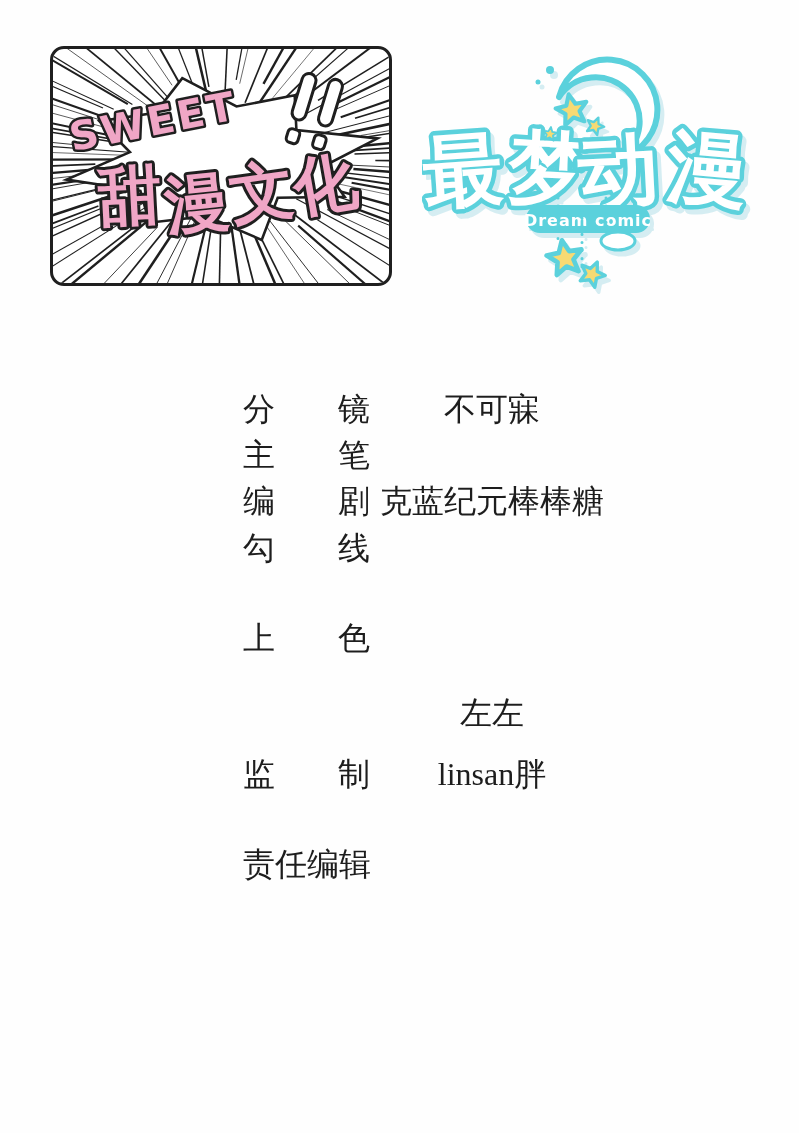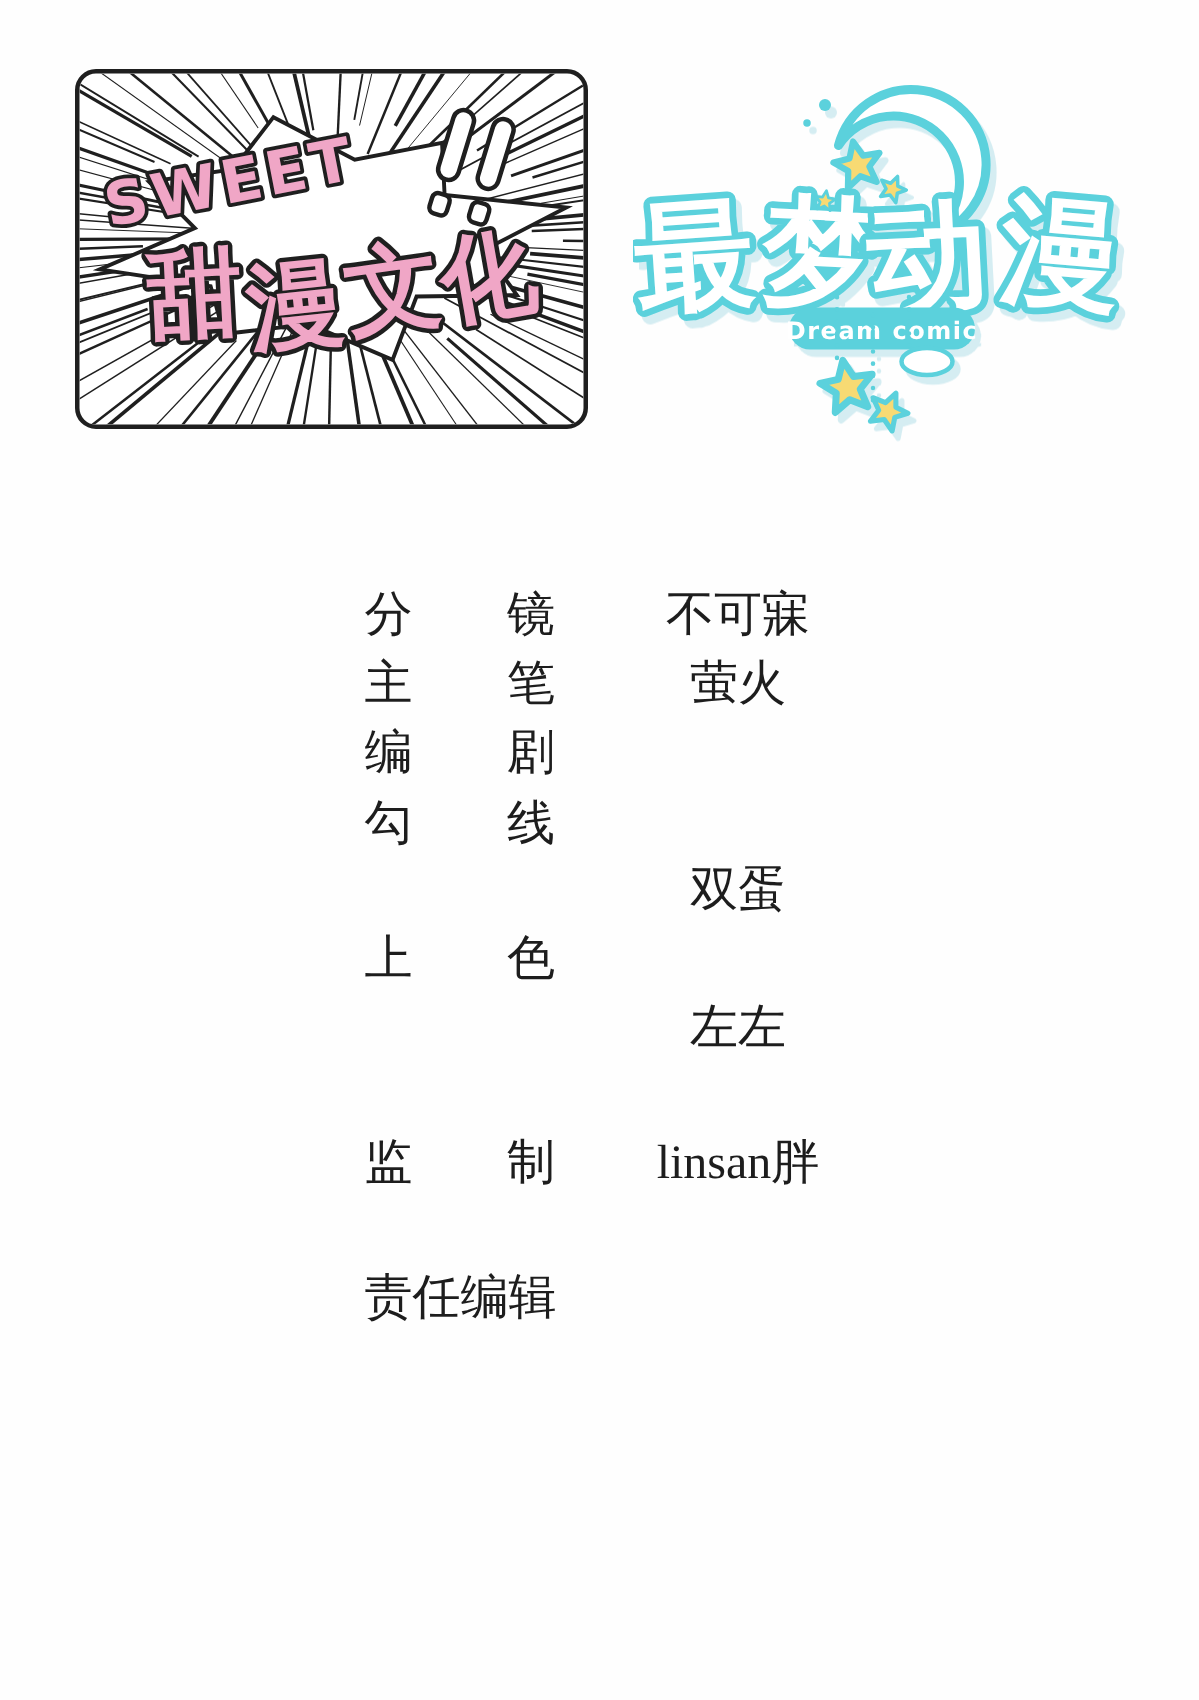--- a/index.html
+++ b/index.html
@@ -219,45 +219,44 @@
         <span>分</span>
         <span>镜</span>
       </div>
     <div class="credit-person">不可寐</div>
   </div>
     <div class="credit-row" style="top: 434px;">
     <div class="credit-role">
         <span>主</span>
         <span>笔</span>
       </div>
-    <div class="credit-person">萤火</div>
   </div>
     <div class="credit-row" style="top: 480px;">
     <div class="credit-role">
         <span>编</span>
         <span>剧</span>
       </div>
+    <div class="credit-person">克蓝纪元棒棒糖</div>
   </div>
     <div class="credit-row" style="top: 527px;">
     <div class="credit-role">
         <span>勾</span>
         <span>线</span>
       </div>
   </div>
     <div class="credit-row" style="top: 571px;">
     <div class="credit-role"></div>
-    <div class="credit-person">双蛋</div>
   </div>
     <div class="credit-row" style="top: 617px;">
     <div class="credit-role">
         <span>上</span>
         <span>色</span>
       </div>
   </div>
-    <div class="credit-row" style="top: 663px;">
+    <div class="credit-row" style="top: 692px;">
     <div class="credit-role"></div>
     <div class="credit-person">左左</div>
   </div>
     <div class="credit-row" style="top: 708px;">
     <div class="credit-role"></div>
   </div>
     <div class="credit-row" style="top: 753px;">
     <div class="credit-role">
         <span>监</span>
         <span>制</span>

